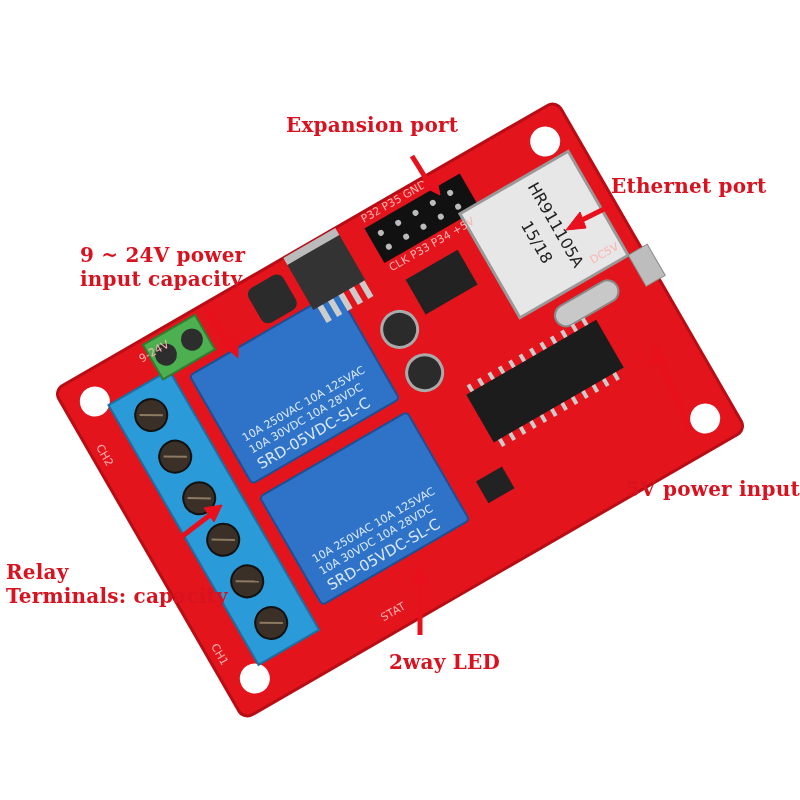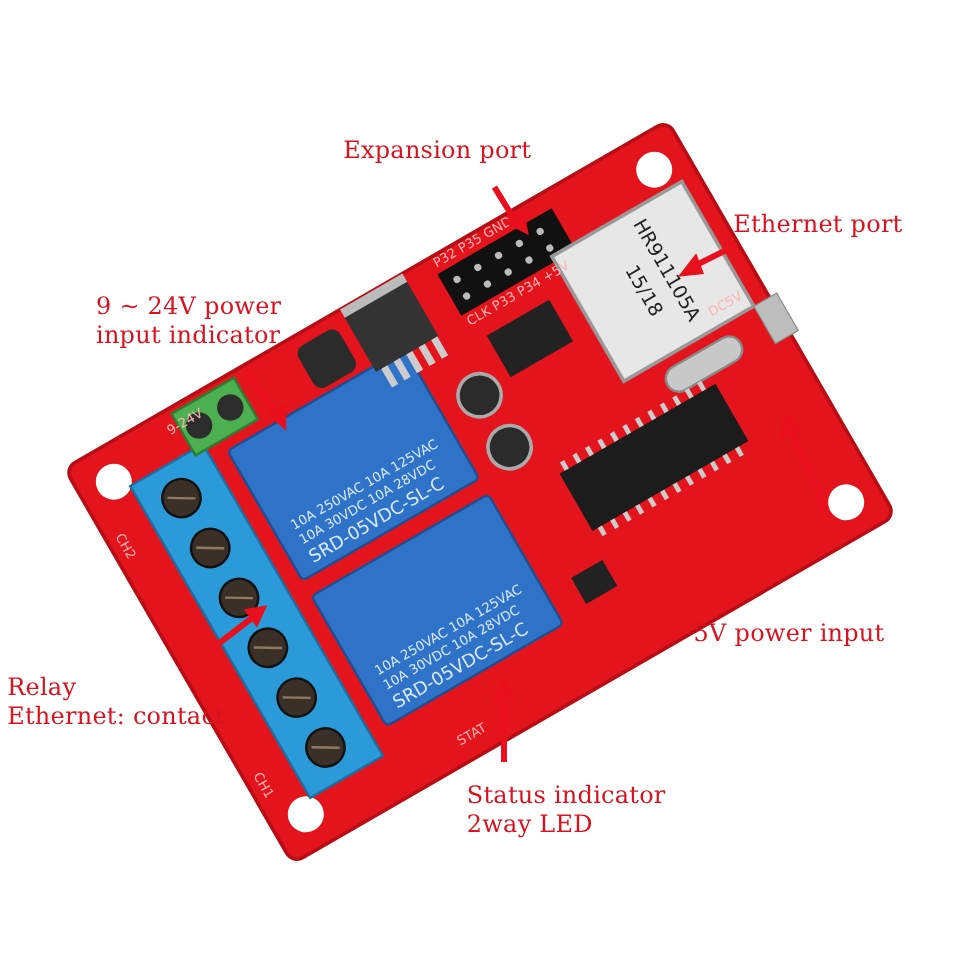--- a/index.html
+++ b/index.html
@@ -1,17 +1,17 @@
 <!DOCTYPE html>
 <html><head>
 <meta charset="utf-8">
 <style>
   html, body { margin: 0; padding: 0; background: #ffffff; }
   body { width: 800px; height: 800px; position: relative; overflow: hidden; font-family: "DejaVu Serif", "Liberation Serif", serif; }
-  .label { position: absolute; color: #d8121f; font-weight: normal; font-size: 20px; line-height: 24px; white-space: nowrap; letter-spacing: 0.2px; }
+  .label { position: absolute; color: #d8121f; font-weight: bold; font-size: 20px; line-height: 24px; white-space: nowrap; letter-spacing: 0.2px; }
   .label div { display: block; }
   svg.board { position: absolute; left: 0; top: 0; }
   .pcb-text { font-family: "DejaVu Sans", "Liberation Sans", sans-serif; fill: #ffb3b3; font-size: 11px; }
   .relay-text { font-family: "DejaVu Sans", "Liberation Sans", sans-serif; fill: #dbe9ff; }
   .eth-text { font-family: "DejaVu Sans", "Liberation Sans", sans-serif; fill: #222; font-size: 16px; }
 </style>
 </head>
 <body>
 
 <svg class="board" width="800" height="800" viewBox="0 0 800 800">
@@ -161,28 +161,27 @@
 <div class="label" style="left:286px; top:113px;">
   <div>Expansion port</div>
 </div>
 
 <div class="label" style="left:611px; top:174px;">
   <div>Ethernet port</div>
 </div>
 
 <div class="label" style="left:80px; top:243px;">
   <div>9 ~ 24V power</div>
-  <div>input indicator</div>
+  <div>input capacity</div>
 </div>
 
-<div class="label" style="left:578px; top:477px;margin-top:38px;">
+<div class="label" style="left:626px; top:477px;">
   <div>5V power input</div>
 </div>
 
 <div class="label" style="left:6px; top:560px;">
   <div>Relay</div>
-  <div>Ethernet: contact</div>
+  <div>Terminals: capacity</div>
 </div>
 
 <div class="label" style="left:389px; top:650px;">
-  <div>Status indicator</div>
   <div>2way LED</div>
 </div>
 
 </body></html>

